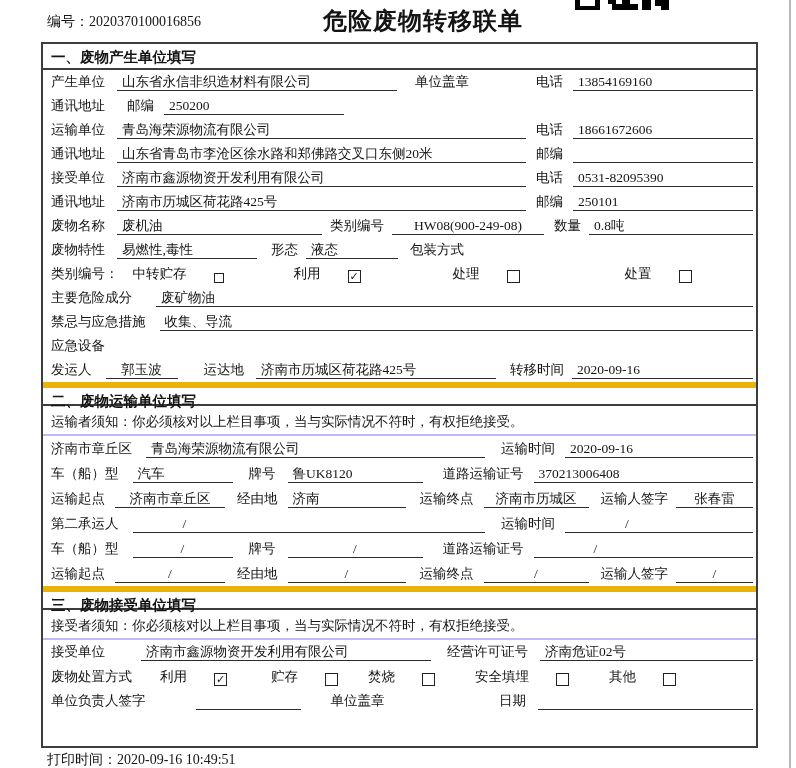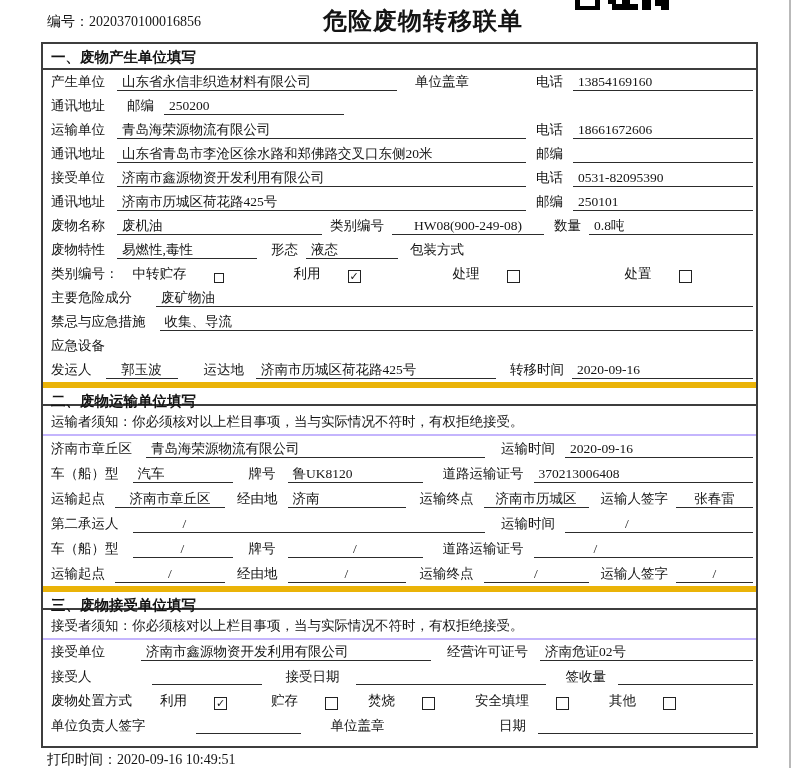--- a/index.html
+++ b/index.html
@@ -233,28 +233,20 @@
   <div class="sec-title bt">三、废物接受单位填写</div>
   <div class="note">接受者须知：你必须核对以上栏目事项，当与实际情况不符时，有权拒绝接受。</div>
 
   <div class="r s3r">
     <span class="l" style="margin-right:36px">接受单位</span>
     <span class="u" style="width:290px">济南市鑫源物资开发利用有限公司</span>
     <span class="l" style="margin-left:16px;margin-right:12px">经营许可证号</span>
     <span class="u f">济南危证02号</span>
   </div>
 
-  <div class="r s3r">
-    <span class="l" style="margin-right:60px">接受人</span>
-    <span class="u" style="width:110px"></span>
-    <span class="l" style="margin-left:24px;margin-right:16px">接受日期</span>
-    <span class="u" style="width:190px"></span>
-    <span class="l" style="margin-left:20px;margin-right:12px">签收量</span>
-    <span class="u f"></span>
-  </div>
 
   <div class="r s3r">
     <span class="l">废物处置方式</span>
     <span class="grp" style="margin-left:28px">
       <span class="l">利用</span>
       <span class="cb"><span>✓</span></span>
     </span>
     <span class="grp" style="margin-left:44px">
       <span class="l">贮存</span>
       <span class="cb"><span></span></span>

